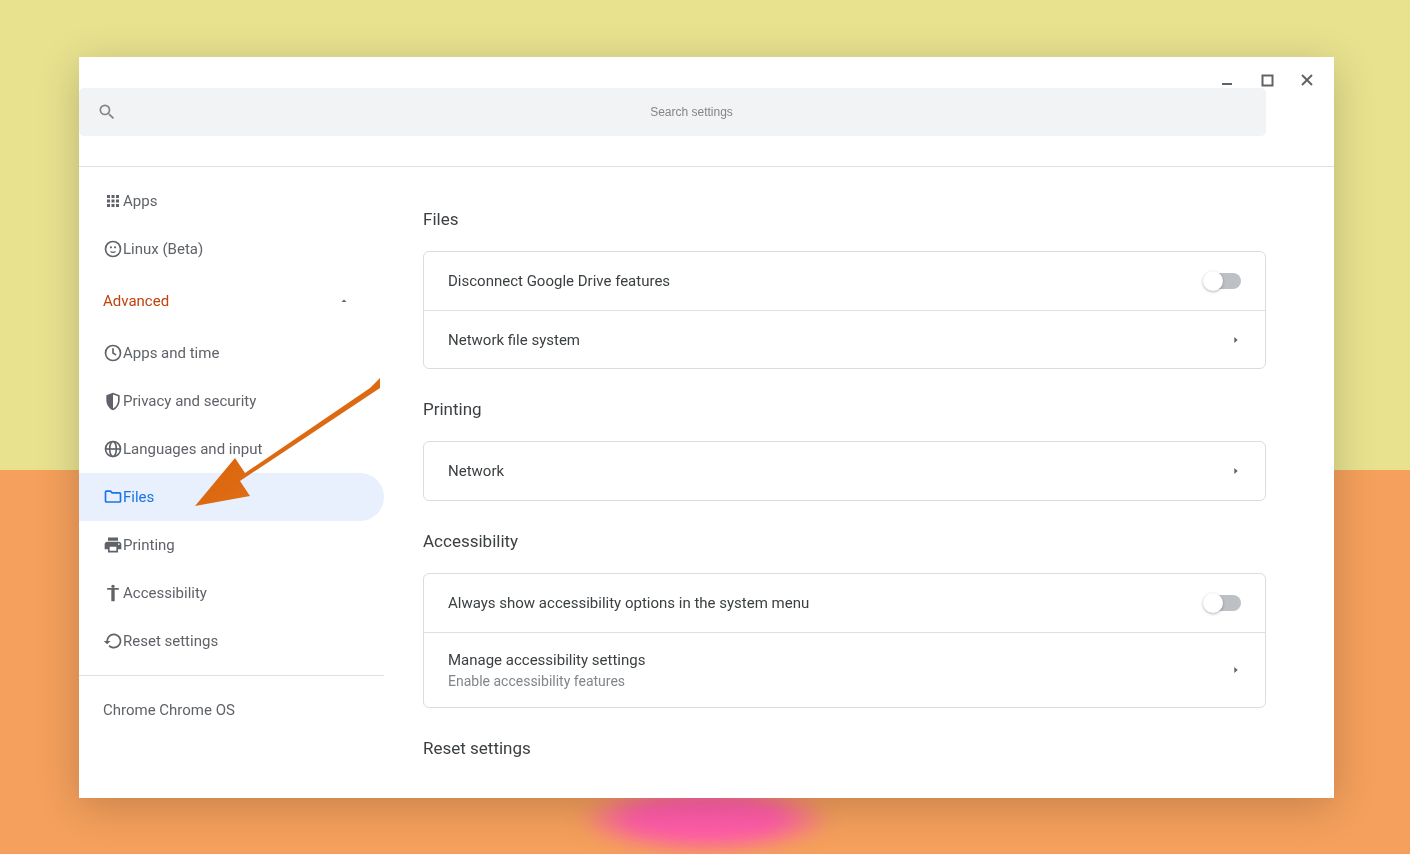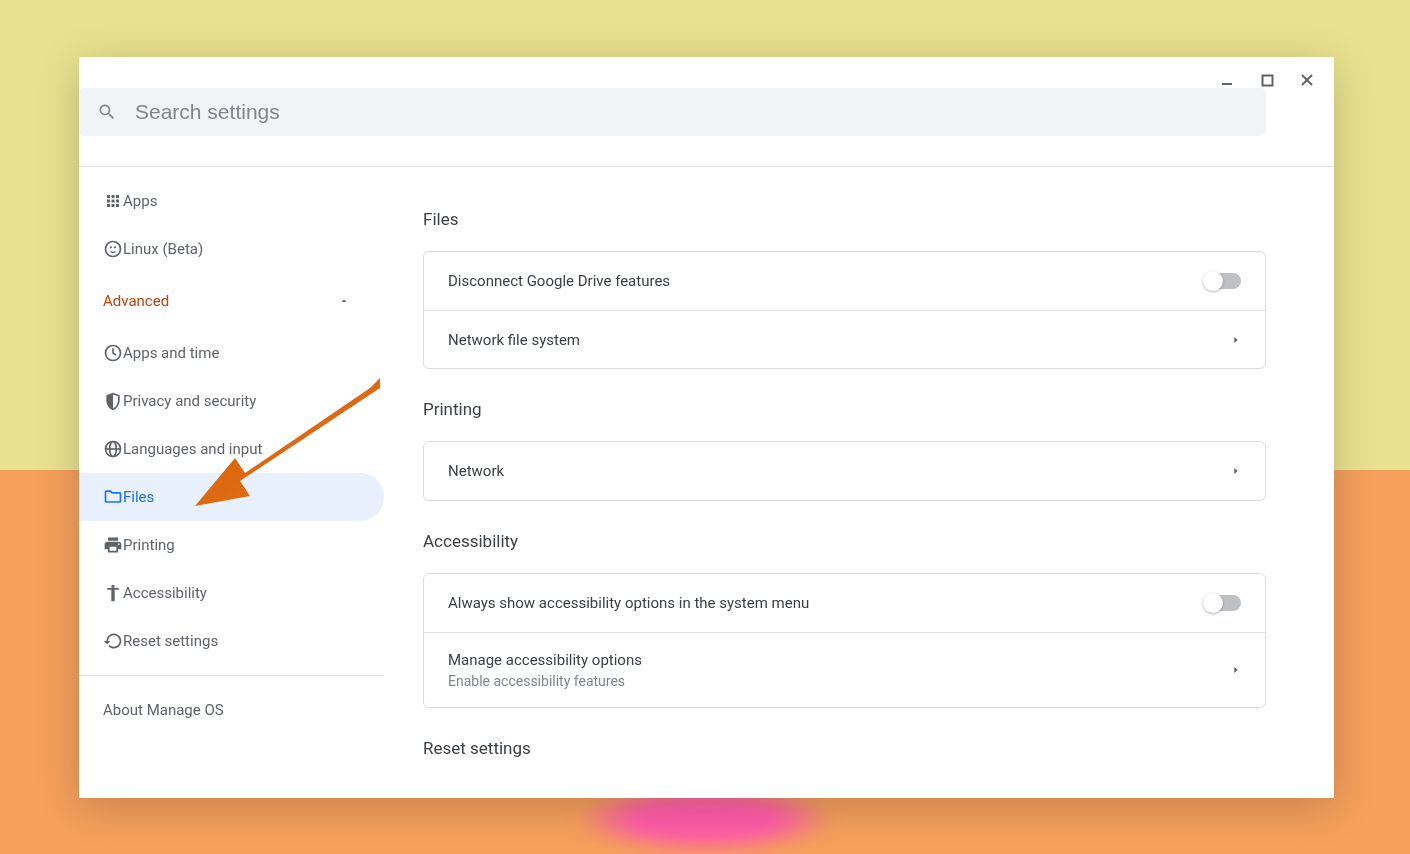--- a/index.html
+++ b/index.html
@@ -74,23 +74,24 @@
   height: 48px;
   display: flex;
   align-items: center;
   padding: 0 18px;
   gap: 18px;
 }
 .search-box input {
   border: none;
   background: transparent;
   outline: none;
-  font-size: 21px;
+  font-size: 12px;
   color: #3c4043;
   flex: 1;
+  text-align: center;
 }
 .search-box input::placeholder { color: #80868b; }
 .body {
   display: flex;
   flex: 1;
   overflow: hidden;
 }
 .sidebar {
   width: 306px;
   border-right: 1px solid transparent;
@@ -346,21 +347,21 @@
         <span class="icon">
           <svg width="20" height="20" viewBox="0 0 24 24">
               <path fill="#5f6368" d="M13 3a9 9 0 00-9 9H1l3.89 3.89.07.14L9 12H6a7 7 0 117 7c-1.93 0-3.68-.79-4.94-2.06l-1.42 1.42A9 9 0 1013 3z"></path>
             </svg>
         </span>
         <span>Reset settings</span>
       </div>
 
       <hr class="sidebar-divider">
 
-      <span class="sidebar-about">About Manage OS</span>
+      <span class="sidebar-about">Chrome Chrome OS</span>
     </div>
 
     <div class="main">
 
       <div class="section-title">Files</div>
       <div class="card">
         <div class="row">
           <span class="row-label">Disconnect Google Drive features</span>
           <div class="toggle"></div>
         </div>
@@ -383,21 +384,21 @@
       </div>
 
       <div class="section-title">Accessibility</div>
       <div class="card">
         <div class="row">
           <span class="row-label">Always show accessibility options in the system menu</span>
           <div class="toggle"></div>
         </div>
         <div class="row">
           <div class="row-text">
-            <span class="row-label">Manage accessibility options</span>
+            <span class="row-label">Manage accessibility settings</span>
             <span class="row-sublabel">Enable accessibility features</span>
           </div>
           <svg class="arrow-right" width="10" height="12" viewBox="0 0 24 24">
               <path fill="#5f6368" d="M8 5l8 7-8 7z"></path>
             </svg>
         </div>
       </div>
 
       <div class="section-title">Reset settings</div>
 

